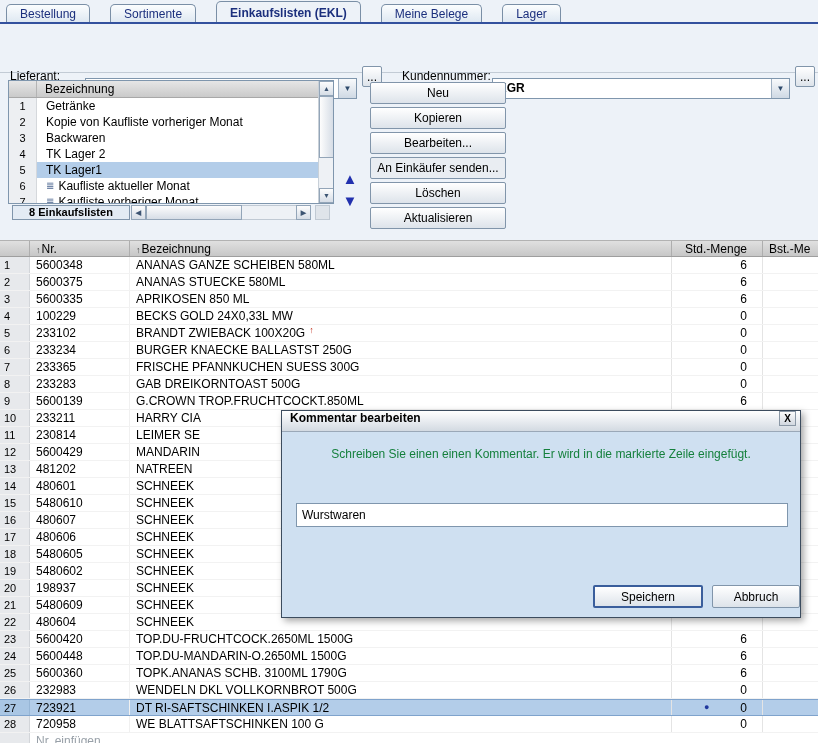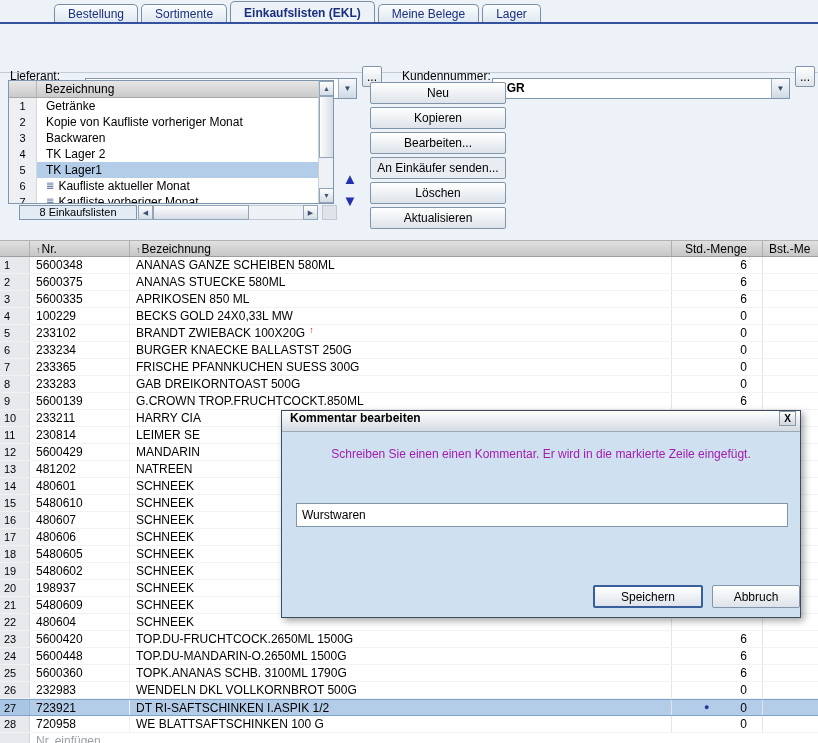--- a/index.html
+++ b/index.html
@@ -1,21 +1,21 @@
 <!DOCTYPE html>
 <html><head>
 <meta charset="utf-8">
 <style>
   * { margin:0; padding:0; box-sizing:border-box; }
   html,body { background:#fff; }
   body { font-family:"Liberation Sans", sans-serif; font-size:12px; color:#000; }
   .app { position:relative; width:818px; height:743px; background:#edf2f8; overflow:hidden; }
 
   
-  .tabstrip { position:absolute; left:6px; top:1px; height:22px; display:flex; align-items:flex-end; gap:3px;margin-left:48px; }
+  .tabstrip { position:absolute; left:6px; top:1px; height:22px; display:flex; align-items:flex-end; gap:20px; }
   .tab { height:19px; padding:0 13px; display:flex; align-items:center;
          border:1px solid #7a8fa6; border-bottom:none; border-radius:5px 5px 0 0;
          background:linear-gradient(#fbfdfe,#dde7f1); color:#1b2f7d; cursor:default; }
   .tab.active { height:22px; background:#edf2f8; font-weight:bold; }
   .tab-underline { position:absolute; left:0; top:22px; width:818px; height:2px; background:#33519e; }
 
   
   .toolbar { position:absolute; left:0; top:24px; width:818px; height:49px;
              border-bottom:1px solid #c2cbd5; background:#edf2f8; }
   .tlabel { position:absolute; top:42px; height:21px; line-height:21px; }
@@ -43,21 +43,21 @@
   .lrow.sel .lmain { background:#b3cde9; }
   .lico { color:#49648f; font-size:10px; line-height:10px; }
   
   .vsb { position:absolute; top:0; right:0; bottom:0; width:15px; background:#eef1f5; border-left:1px solid #c8d0d8; }
   .sbtn { width:15px; height:15px; font-size:7px; color:#3c5472; text-align:center; line-height:14px;
           background:linear-gradient(#fdfdfd,#d6dde6); border:1px solid #93a5b8; cursor:pointer; }
   .vsb .down { position:absolute; bottom:0; left:0; }
   .vthumb { position:absolute; top:15px; left:0; width:15px; height:62px;
             background:linear-gradient(90deg,#fdfdfd,#d6dde6); border:1px solid #93a5b8; cursor:grab; }
   
-  .ekl-footer { position:absolute; left:7px; top:205px; width:326px; height:16px; }
+  .ekl-footer { position:absolute; left:0; top:205px; width:326px; height:16px;font-weight:bold; }
   .count-box { position:absolute; left:12px; top:0; width:118px; height:15px; line-height:13px;
                text-align:center; font-size:11px; background:#e3ebf4; border:1px solid #8095ab; }
   .hsb { position:absolute; left:131px; top:0; width:180px; height:15px; background:#eef1f5; border:1px solid #c0c9d3; }
   .hsb .sbtn { position:absolute; top:-1px; height:15px; }
   .hsb .left  { left:-1px; }
   .hsb .right { right:-1px; }
   .hthumb { position:absolute; left:14px; top:-1px; width:96px; height:15px;
             background:linear-gradient(#fdfdfd,#d6dde6); border:1px solid #93a5b8; cursor:grab; }
   .corner { position:absolute; left:315px; top:0; width:15px; height:15px; background:#dfe4ea; border:1px solid #c0c9d3; }
 
@@ -100,21 +100,21 @@
   .t-footer-text { color:#98a0a8; }
 
   
   .dialog { position:absolute; left:281px; top:410px; width:520px; height:208px;
             background:#cfe0f1; border:1px solid #3c4c5e; box-shadow:3px 3px 7px rgba(0,0,0,.35); z-index:10; }
   .dlg-title { height:21px; display:flex; align-items:center; padding:0 4px 6px 8px;
                background:linear-gradient(#ffffff,#d3dae2); border-bottom:1px solid #9aa8b8; }
   .dlg-title-text { font-weight:bold; }
   .dlg-close { margin-left:auto; width:17px; height:15px; font-size:10px; font-weight:bold; line-height:13px;
                text-align:center; background:linear-gradient(#fbfbfb,#d2d8e0); border:1px solid #8a97a5; cursor:pointer; }
-  .dlg-msg { margin-top:15px; padding:0 24px; text-align:center; color:#a21caf; }
+  .dlg-msg { margin-top:15px; padding:0 24px; text-align:center; color:#15803d; }
   .dlg-input { position:absolute; left:14px; top:92px; width:492px; height:24px; padding:2px 5px;
                font:12px "Liberation Sans",sans-serif; border:1px solid #7f96ad; background:#fff; }
   .dlg-buttons { position:absolute; left:0; top:174px; width:100%; display:flex; justify-content:flex-end; gap:9px; }
   .dlg-btn { height:23px; font:12px "Liberation Sans",sans-serif; background:linear-gradient(#ffffff,#dde3ea);
              border:1px solid #8195aa; border-radius:2px; cursor:pointer; }
   .dlg-btn.primary { width:110px; border:2px solid #3a5e9c; }
   .dlg-btn.secondary { width:88px; }
 </style>
 </head>
 <body>

